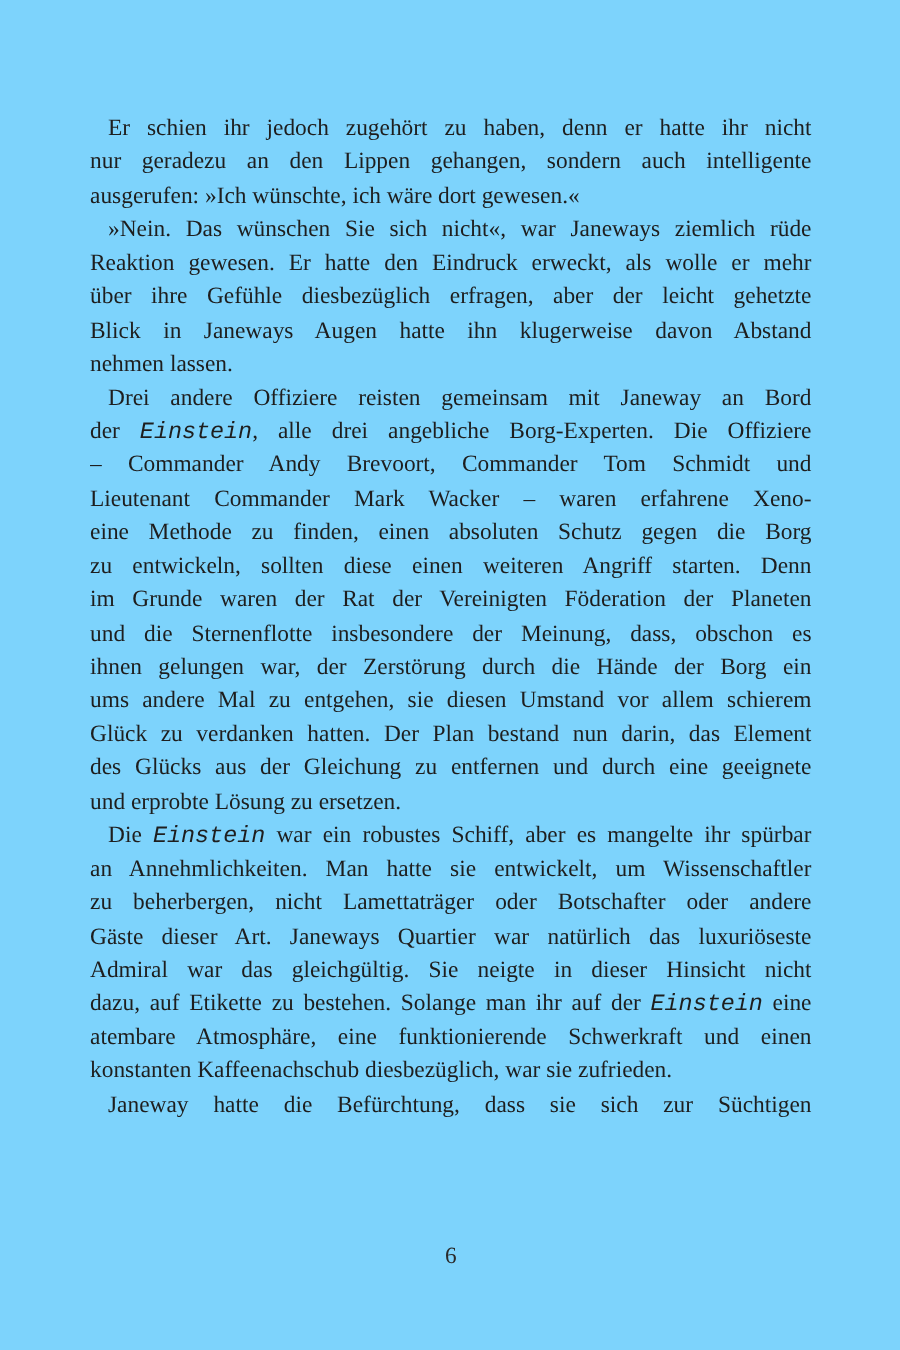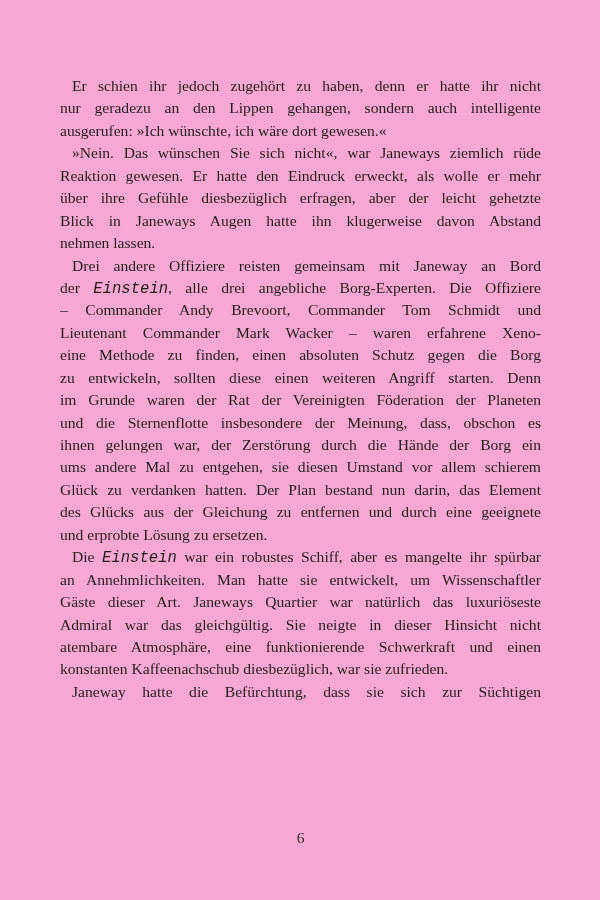--- a/index.html
+++ b/index.html
@@ -6,21 +6,21 @@
     margin: 0;
     padding: 0;
     width: 600px;
     height: 900px;
     background: #ffffff;
   }
   .page {
     position: relative;
     width: 600px;
     height: 900px;
-    background: #f9a8d4;
+    background: #7dd3fc;
     font-family: "Liberation Serif", serif;
     color: #1e1e1e;
     overflow: hidden;
   }
   .text-block {
     position: absolute;
     left: 60px;
     top: 75px;
     width: 481px;
   }
@@ -76,20 +76,22 @@
       <div class="line">zu entwickeln, sollten diese einen weiteren Angriff starten. Denn</div>
       <div class="line">im Grunde waren der Rat der Vereinigten Föderation der Planeten</div>
       <div class="line">und die Sternenflotte insbesondere der Meinung, dass, obschon es</div>
       <div class="line">ihnen gelungen war, der Zerstörung durch die Hände der Borg ein</div>
       <div class="line">ums andere Mal zu entgehen, sie diesen Umstand vor allem schierem</div>
       <div class="line">Glück zu verdanken hatten. Der Plan bestand nun darin, das Element</div>
       <div class="line">des Glücks aus der Gleichung zu entfernen und durch eine geeignete</div>
       <div class="line no-just">und erprobte Lösung zu ersetzen.</div>
       <div class="line indent">Die <em>Einstein</em> war ein robustes Schiff, aber es mangelte ihr spürbar</div>
       <div class="line">an Annehmlichkeiten. Man hatte sie entwickelt, um Wissenschaftler</div>
+      <div class="line">zu beherbergen, nicht Lamettaträger oder Botschafter oder andere</div>
       <div class="line">Gäste dieser Art. Janeways Quartier war natürlich das luxuriöseste</div>
       <div class="line">Admiral war das gleichgültig. Sie neigte in dieser Hinsicht nicht</div>
+      <div class="line">dazu, auf Etikette zu bestehen. Solange man ihr auf der <em>Einstein</em> eine</div>
       <div class="line">atembare Atmosphäre, eine funktionierende Schwerkraft und einen</div>
       <div class="line no-just">konstanten Kaffeenachschub diesbezüglich, war sie zufrieden.</div>
       <div class="line indent">Janeway hatte die Befürchtung, dass sie sich zur Süchtigen</div>
     </div>
   <div class="page-number">6</div>
 </div>
 
 </body></html>

